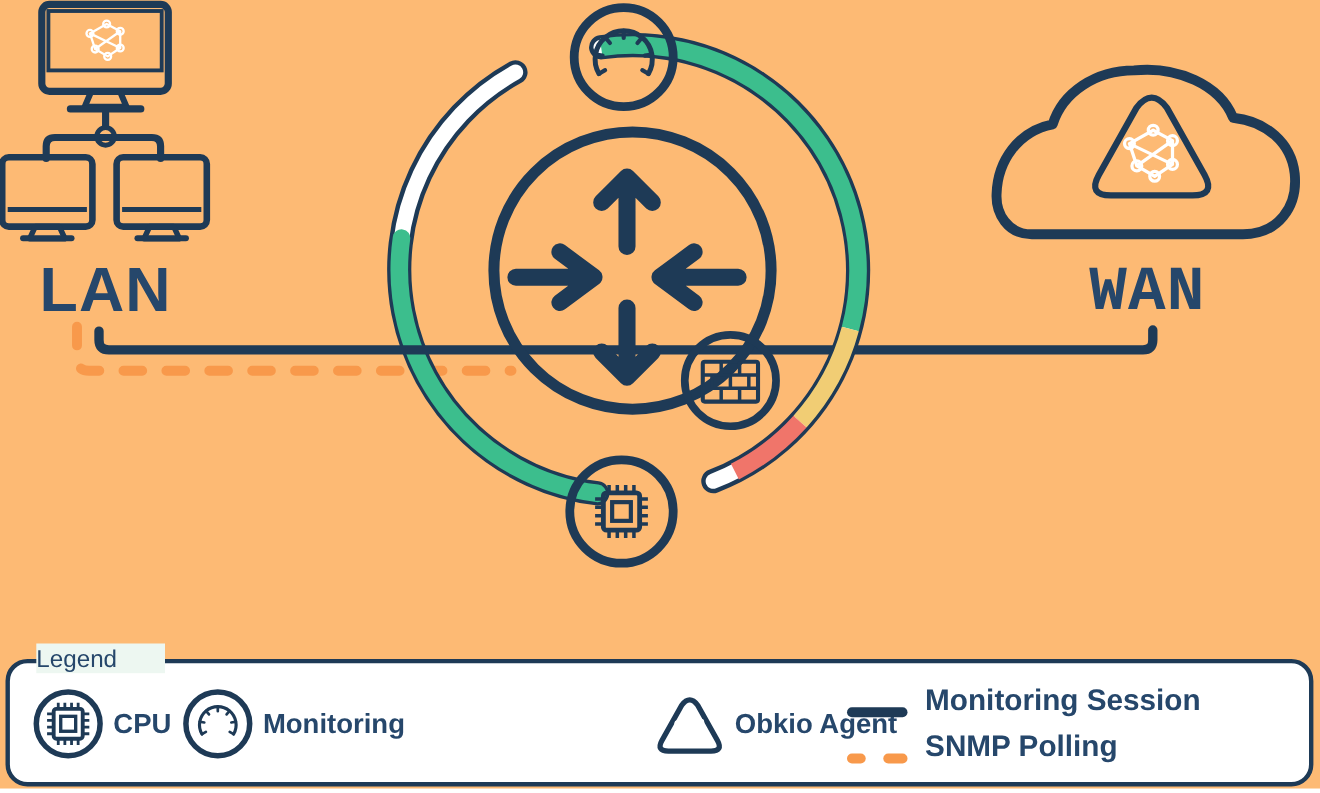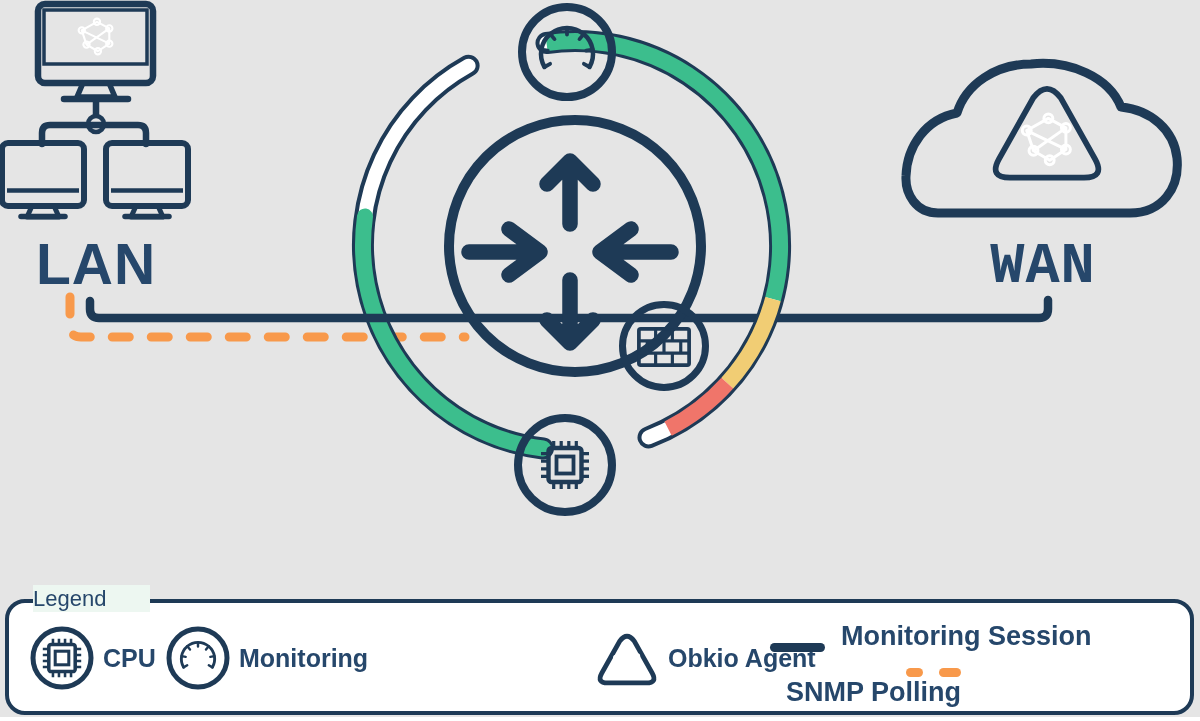--- a/index.html
+++ b/index.html
@@ -1,16 +1,16 @@
 <!DOCTYPE html>
 <html style="--navy: #1E3A56; --text_navy: #26476B; --orange: #F4671E; --dash_orange: #F8994B; --green: #3CBE8D; --yellow: #F1CD74; --salmon: #F0756A; --mint: #EDF7F1;"><head>
 <meta charset="utf-8">
 <style>
   html,body{margin:0;padding:0;background:#fff;}
-  .stage{position:relative;width:1200px;height:717px;background:#e5e5e5;overflow:hidden;
+  .stage{position:relative;width:1200px;height:717px;background:#fdba74;overflow:hidden;
          font-family:"Liberation Sans", sans-serif;}
   .art{position:absolute;left:0;top:0;}
   .art path,.art circle,.art rect,.art line,.art polygon{fill:none;}
   
   .sn{stroke:var(--navy);} .sw{stroke:#fff;} .sg{stroke:var(--green);}
   .sy{stroke:var(--yellow);} .sr{stroke:var(--salmon);} .so{stroke:var(--dash_orange);}
   .swh{stroke:#fff;}
   .fw{fill:#fff;} .fn{fill:var(--navy);} .fo{fill:var(--orange);} .fdo{fill:var(--dash_orange);}
   .rnd{stroke-linecap:round;stroke-linejoin:round;}
   .big-label{position:absolute;width:160px;text-align:center;font-size:57px;font-weight:800;
@@ -18,21 +18,21 @@
   .lan-label{left:16px;top:236px;}
   .wan-label{left:963px;top:239px;font-family:Liberation Mono, monospace;}
   .legend-box{position:absolute;left:5px;top:599px;width:1181px;height:108px;
               border:4.5px solid var(--navy);border-radius:20px;background:#fff;}
   .legend-tag{position:absolute;left:33px;top:585px;width:117px;height:27px;background:var(--mint);
               color:var(--text_navy);font-size:22px;line-height:27px;z-index:3;}
   .li{position:absolute;top:623px;height:70px;display:flex;align-items:center;z-index:2;}
   .li svg{display:block;}
   .li .lbl{margin-left:6px;font-size:25px;font-weight:bold;color:var(--text_navy);}
   .line-row{position:absolute;left:770px;height:26px;display:flex;align-items:flex-end;z-index:2;}
-  .row-1{top:626px;} .row-2{top:668px;flex-direction:column;}
+  .row-1{top:626px;} .row-2{top:668px;}
   .swatch-solid{width:55px;height:9px;border-radius:5px;background:var(--navy);}
   .swatch-dashed{display:flex;width:55px;gap:16px;}
   .swatch-dashed i{height:9px;border-radius:5px;background:var(--dash_orange);display:block;}
   .d1{width:17px;} .d2{width:22px;}
   .line-row .lbl{margin-left:16px;font-size:27px;font-weight:bold;color:var(--text_navy);}
 </style>
 </head>
 <body>
 
 <div class="stage">

